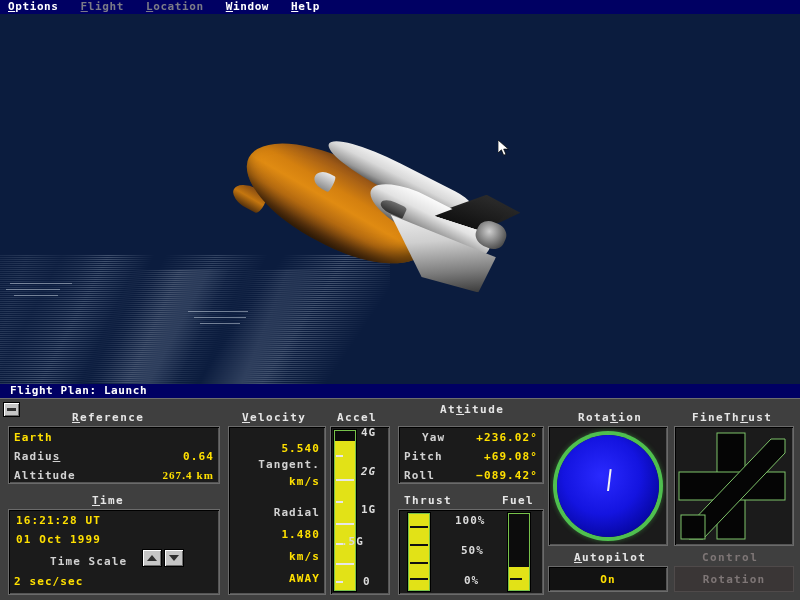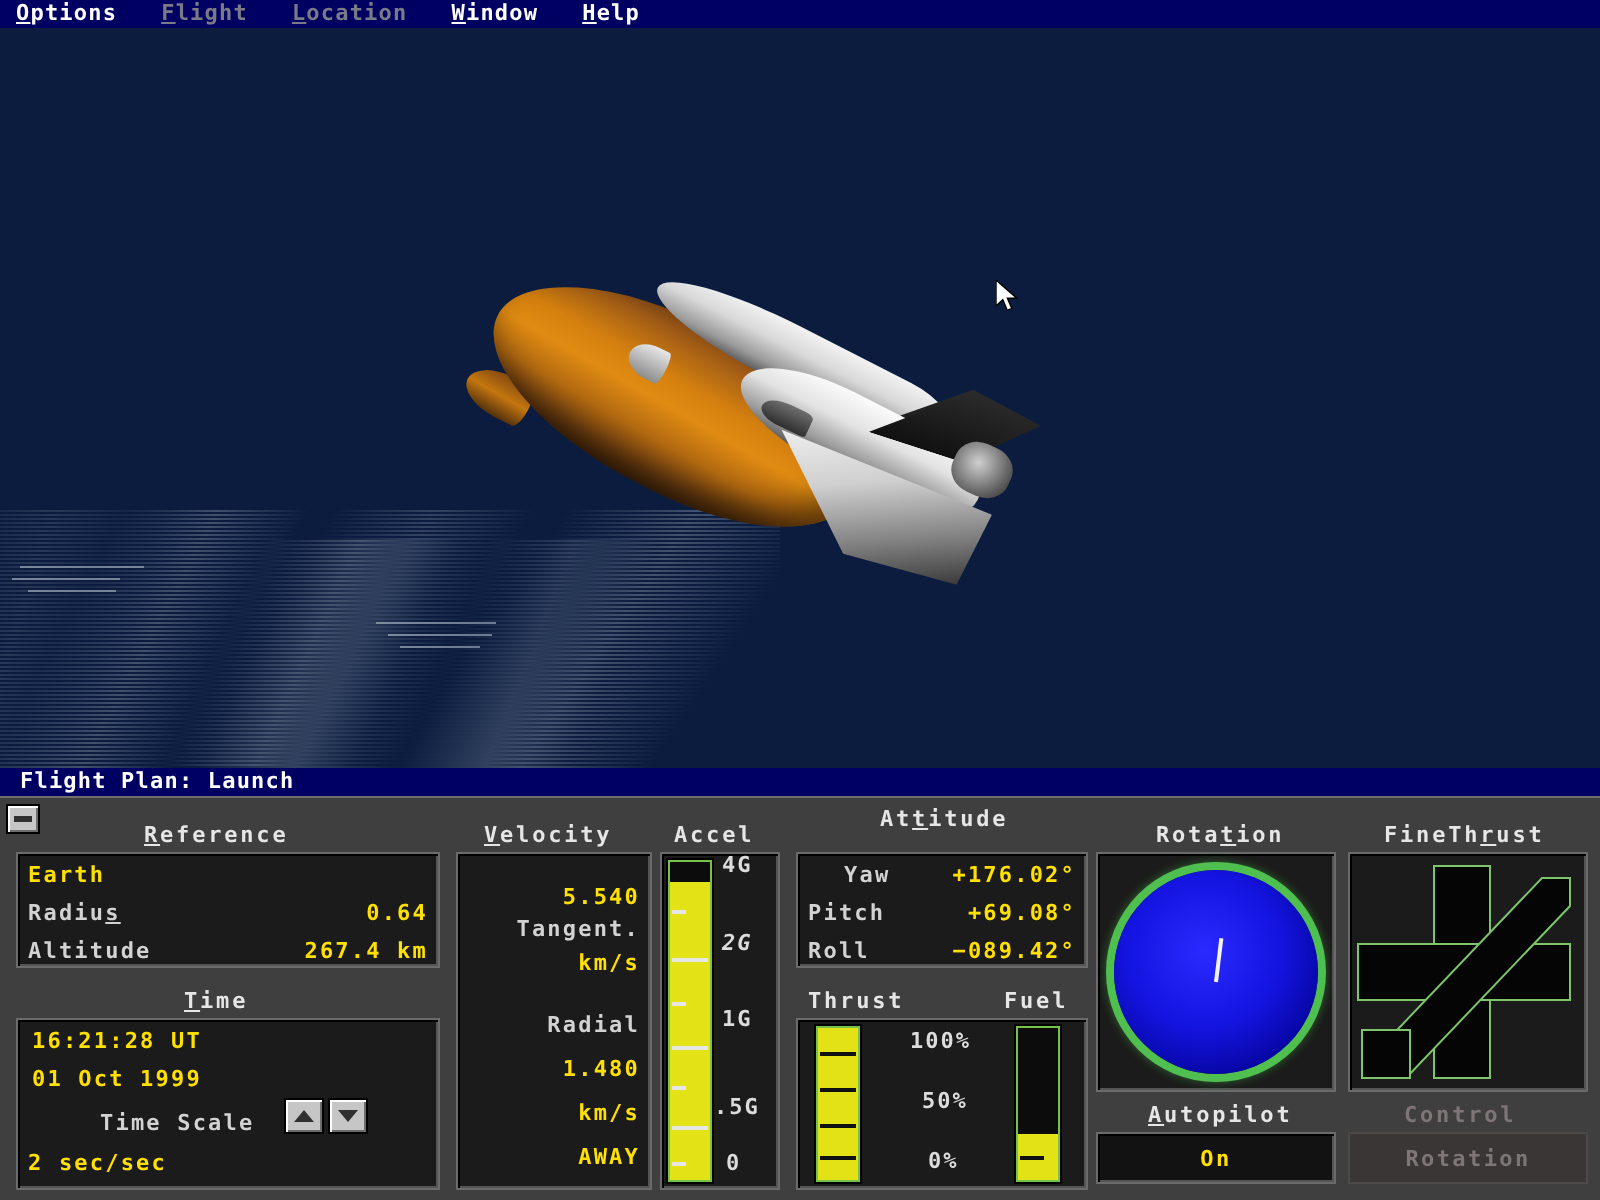--- a/index.html
+++ b/index.html
@@ -341,21 +341,21 @@
     <div class="sysbox">
         <i></i>
       </div>
 
     <div class="grouplabel" style="left:72px; top:12px;"><u>R</u><span>eference</span></div>
     <div class="well" style="left:8px; top:27px; width:212px; height:58px;"></div>
     <div class="fld v" style="left:14px; top:33px;">Earth</div>
     <div class="fld k" style="left:14px; top:52px;">Radiu<u>s</u></div>
     <div class="fld v right" style="left:100px; top:52px; width:114px;">0.64</div>
     <div class="fld k" style="left:14px; top:71px;">Altitude</div>
-    <div class="fld v right" style="left:100px; top:71px; width:114px;">267.4 km</div>
+    <div class="fld v right" style="left:100px; top:71px; width:114px;font-family:Liberation Serif, serif;">267.4 km</div>
 
     <div class="grouplabel" style="left:92px; top:95px;"><u>T</u><span>ime</span></div>
     <div class="well" style="left:8px; top:110px; width:212px; height:86px;"></div>
     <div class="fld v" style="left:16px; top:116px;">16:21:28 UT</div>
     <div class="fld v" style="left:16px; top:135px;">01 Oct 1999</div>
     <div class="fld k" style="left:50px; top:157px;">Time Scale</div>
     <div class="btn" style="left:142px; top:150px; width:20px; height:18px;">
         <span class="tri-up"></span>
       </div>
     <div class="btn" style="left:164px; top:150px; width:20px; height:18px;">
@@ -381,27 +381,27 @@
       <div class="gtick lt" style="top:48px;  width:18px;"></div>
       <div class="gtick lt" style="top:70px;  width:7px;"></div>
       <div class="gtick lt" style="top:92px;  width:18px;"></div>
       <div class="gtick lt" style="top:112px; width:7px;"></div>
       <div class="gtick lt" style="top:132px; width:18px;"></div>
       <div class="gtick lt" style="top:150px; width:7px;"></div>
     </div>
     <div class="glabel" style="left:361px; top:28px;">4G</div>
     <div class="glabel" style="left:361px; top:67px;font-style:italic;">2G</div>
     <div class="glabel" style="left:361px; top:105px;">1G</div>
-    <div class="glabel" style="left:357px; top:137px;margin-top:12px;">.5G</div>
+    <div class="glabel" style="left:341px; top:137px;">.5G</div>
     <div class="glabel" style="left:363px; top:177px;">0</div>
 
     <div class="grouplabel" style="left:440px; top:4px;">At<u>t</u><span>itude</span></div>
     <div class="well" style="left:398px; top:27px; width:146px; height:58px;"></div>
     <div class="fld k" style="left:404px; top:33px;margin-left:18px;">Yaw</div>
-    <div class="fld v right" style="left:430px; top:33px; width:108px;">+176.02°</div>
+    <div class="fld v right" style="left:430px; top:33px; width:108px;">+236.02°</div>
     <div class="fld k" style="left:404px; top:52px;">Pitch</div>
     <div class="fld v right" style="left:430px; top:52px; width:108px;">+69.08°</div>
     <div class="fld k" style="left:404px; top:71px;">Roll</div>
     <div class="fld v right" style="left:430px; top:71px; width:108px;">−089.42°</div>
 
     <div class="grouplabel" style="left:404px; top:95px;">Thrust</div>
     <div class="grouplabel" style="left:502px; top:95px;">Fuel</div>
     <div class="well" style="left:398px; top:110px; width:146px; height:86px;"></div>
     <div class="gauge" style="left:408px; top:114px; width:22px; height:78px;">
       <div class="gfill" id="thrust-fill" style="height: 100%;"></div>

